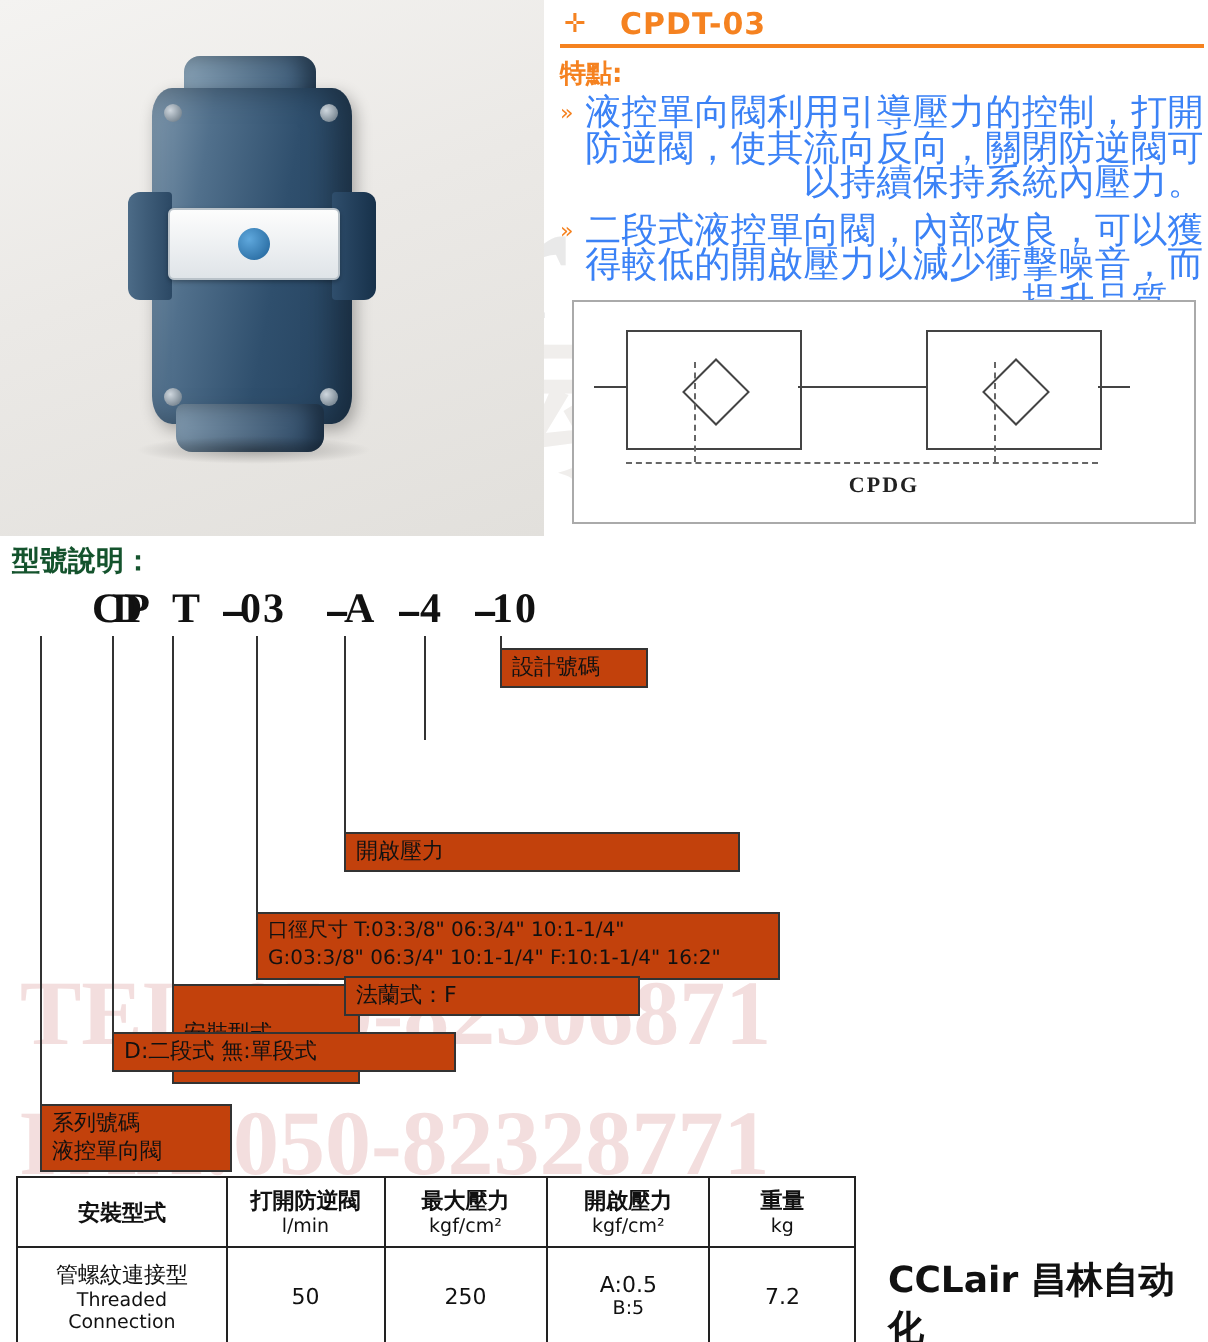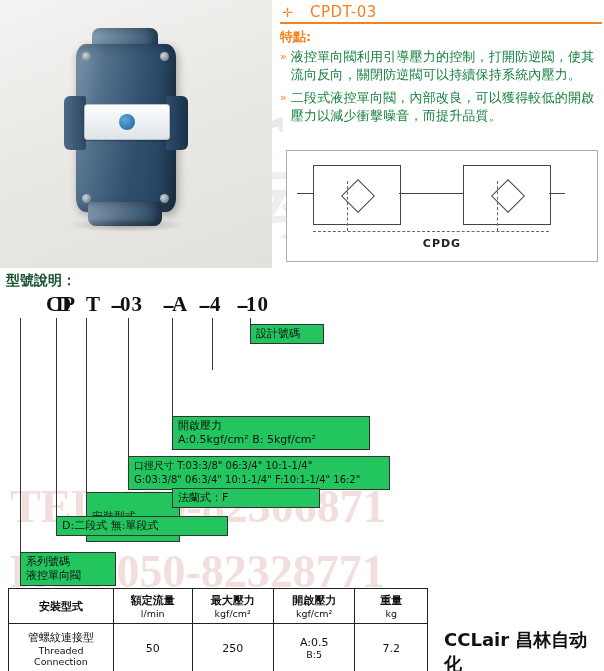--- a/index.html
+++ b/index.html
@@ -105,46 +105,46 @@
   
   .rt-head{
     position:absolute;left:280px;top:2px;width:322px;height:22px;
     background:#ffffff;z-index:3;
   }
   .rt-head .plus{
     position:absolute;left:2px;top:3px;color:#f58220;font-size:13px;font-weight:bold;
   }
   .rt-head .title{
     position:absolute;left:30px;top:1px;
-    color:#f58220;font-size:15px;font-weight:normal;letter-spacing:.5px;
+    color:#f58220;font-size:15px;font-weight:bold;letter-spacing:.5px;
   }
   .rt-head .bar{
     position:absolute;left:0;top:20px;width:322px;height:2px;background:#f58220;
   }
 
   .features{
     position:absolute;left:280px;top:28px;width:322px;z-index:3;
   }
   .feat-title{
     color:#f58220;font-size:13px;font-weight:bold;margin:0 0 2px 0;
   }
   .feat-item{
     display:flex;align-items:flex-start;margin:0 0 6px 0;
   }
   .feat-item .mk{
     color:#f58220;font-size:11px;line-height:17px;margin-right:4px;flex:0 0 auto;
   }
   .feat-item .tx{
-    font-size:13px;line-height:17.5px;color:#15803d;letter-spacing:.2px;
+    font-size:18px;line-height:17.5px;color:#3b82f6;letter-spacing:.2px;text-align:right;
   }
 
   
   .schem{
     position:absolute;left:286px;top:150px;width:310px;height:110px;
-    border:1px solid #aaa;background:#fff;z-index:3;
+    border:1px solid #aaa;background:#fff;z-index:3;font-family:Liberation Serif, serif;
   }
   .schem .cell{
     position:absolute;top:14px;width:86px;height:58px;border:1px solid #444;
   }
   .schem .c1{left:26px;}
   .schem .c2{left:176px;}
   .schem .dia{
     position:absolute;left:50%;top:50%;width:22px;height:22px;
     margin-left:-11px;margin-top:-11px;
     border:1px solid #444;transform:rotate(45deg);
@@ -166,21 +166,21 @@
     font-weight:bold;font-size:21px;color:#111;letter-spacing:1px;
   }
   .code-row span{position:absolute;top:0;}
   .cp{left:4px;margin-left:32px;} .cd{left:46px;} .ct{left:76px;}
   .cdash1{left:96px;} .c03{left:110px;}
   .cdash2{left:148px;} .ca{left:162px;}
   .cdash3{left:184px;} .c4{left:200px;}
   .cdash4{left:222px;} .c10{left:236px;}
 
   .callout{
-    position:absolute;z-index:5;border:1px solid #333;background:#22c55e;
+    position:absolute;z-index:5;border:1px solid #333;background:#c2410c;
     font-size:11px;line-height:14px;color:#111;padding:2px 5px;
   }
   .leader{position:absolute;z-index:5;background:#333;}
 
   
   table.spec{
     position:absolute;left:8px;top:588px;width:420px;
     border-collapse:collapse;z-index:5;background:transparent;
   }
   table.spec th, table.spec td{
@@ -278,21 +278,20 @@
   <div class="leader" style="left:56px;top:318px;width:1px;height:200px;"></div>
   <div class="leader" style="left:20px;top:318px;width:1px;height:238px;"></div>
 
   <div class="callout" style="left:250px;top:324px;width:62px;">
     <div>設計號碼</div>
   </div>
 
 
   <div class="callout" style="left:172px;top:416px;width:186px;">
     <div>開啟壓力</div>
-    <div>A:0.5kgf/cm²   B: 5kgf/cm²</div>
   </div>
 
   <div class="callout" style="left:128px;top:456px;width:250px;font-size:10px;">
     <div>口徑尺寸  T:03:3/8"  06:3/4"  10:1-1/4"</div>
     <div>G:03:3/8"  06:3/4"  10:1-1/4"  F:10:1-1/4"  16:2"</div>
   </div>
 
   <div class="callout" style="left:86px;top:492px;width:82px;height:44px;display:flex;align-items:center;">
     <div>安裝型式</div>
   </div>
@@ -313,21 +312,21 @@
   <div class="wm-tel">TEL:050-82306871</div>
   <div class="wm-fax">FAX:050-82328771</div>
 
   <table class="spec">
     <thead>
       <tr>
         <th style="width:104px;">
           <span>安裝型式</span>
         </th>
         <th style="width:78px;">
-          <span>額定流量</span>
+          <span>打開防逆閥</span>
           <span class="sub">l/min</span>
         </th>
         <th style="width:80px;">
           <span>最大壓力</span>
           <span class="sub">kgf/cm²</span>
         </th>
         <th style="width:80px;">
           <span>開啟壓力</span>
           <span class="sub">kgf/cm²</span>
         </th>

